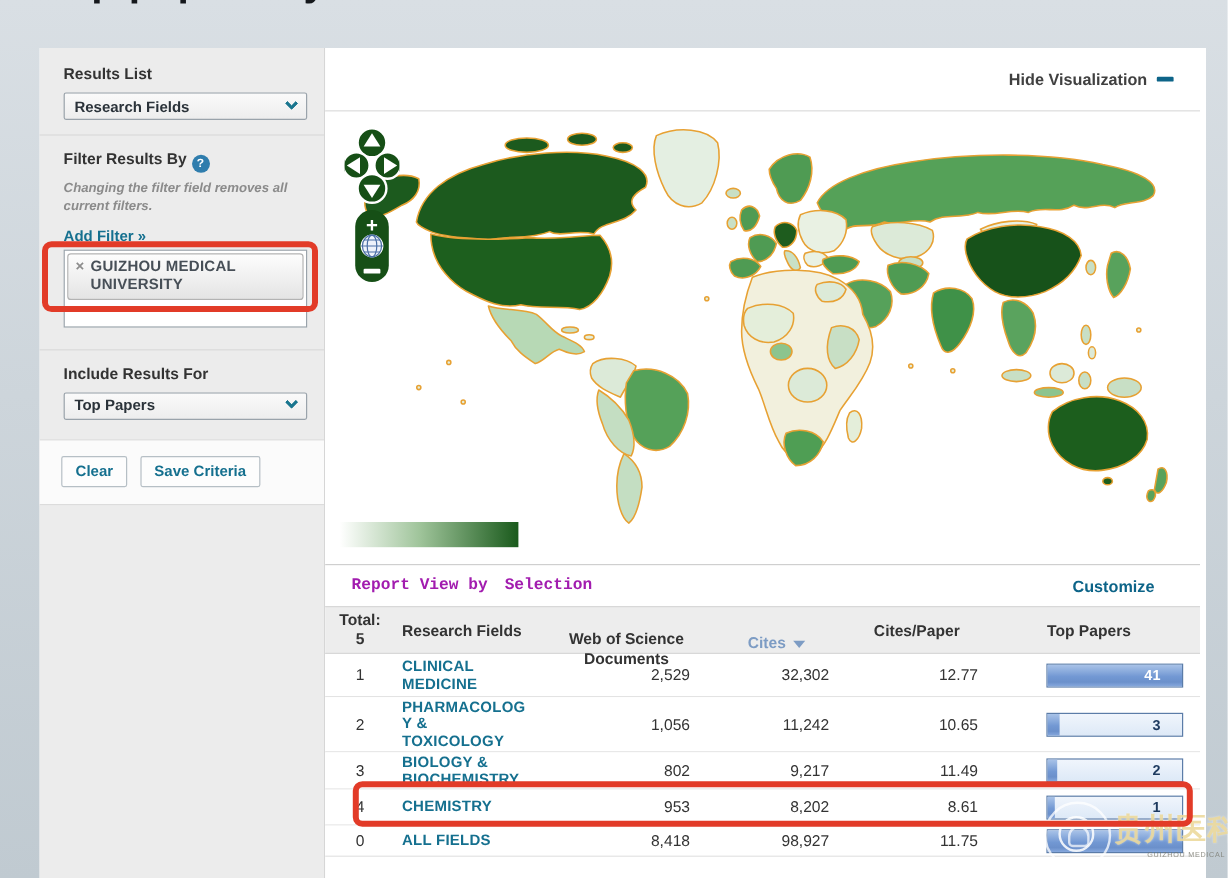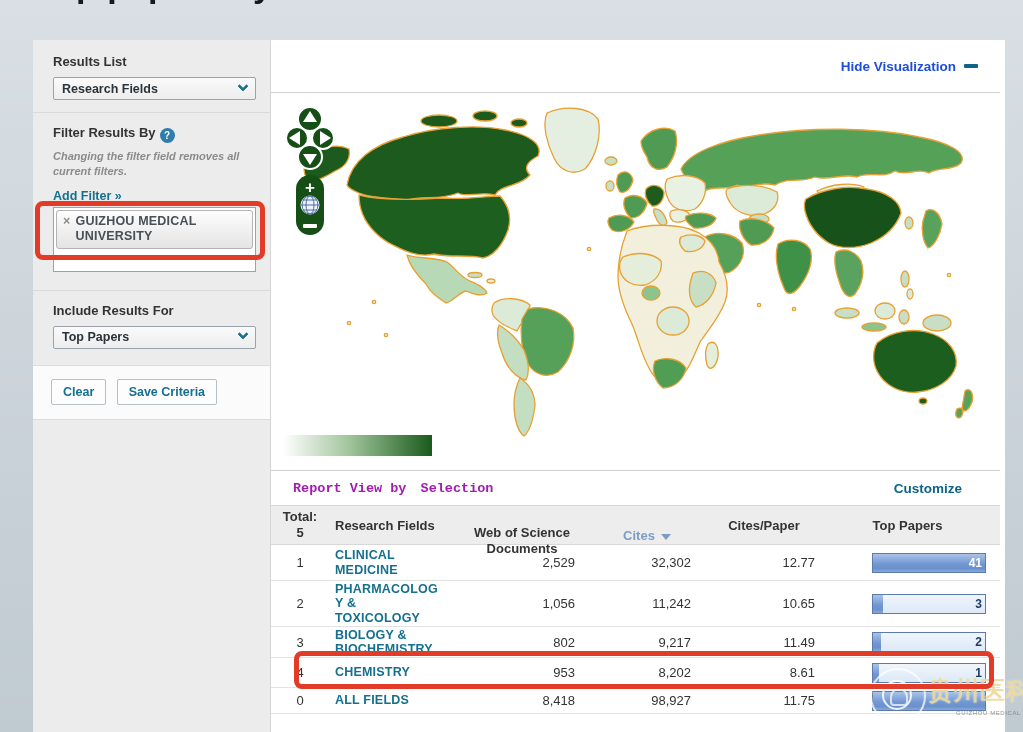--- a/index.html
+++ b/index.html
@@ -34,21 +34,21 @@
   .chip-x { color:#8d8d8d; margin-right:5px; font-weight:bold; }
   .btn-strip { background:#fbfbfb; padding:13px 16px 14px 18px; border-top:1px solid #dcdcdc; border-bottom:1px solid #dcdcdc; }
   .btn { display:inline-block; background:#fdfdfd; border:1px solid #b6bfc5; border-radius:2px; color:#15708f;
     font-weight:bold; font-size:12.5px; padding:5px 11px; margin-right:7px; cursor:pointer; }
 
   
   .main { width:729px; position:relative; background:#fff; }
   .map-header { height:53px; display:flex; align-items:center; padding:0 22px; border-bottom:1px solid #d2d2d2; }
   .map-title { font-size:13.5px; font-weight:bold; color:#2e2e2e; }
   .map-title .t2 { margin-left:6px; }
-  .hide-vis { margin-left:auto; color:#1d4ed8; font-weight:bold; font-size:13.5px; cursor:pointer; display:flex; align-items:center;padding-left:44px; }
+  .hide-vis { margin-left:auto; color:#404040; font-weight:bold; font-size:13.5px; cursor:pointer; display:flex; align-items:center;padding-left:44px; }
   .minus-bar { display:inline-block; width:14px; height:4px; background:#0d6488; margin-left:8px; border-radius:1px; }
 
   .map-area { height:377px; position:relative; background:#fff; }
   .map-svg { position:absolute; left:18px; top:4px; }
   .pan-svg { position:absolute; left:16px; top:12px; cursor:pointer; }
   .legend-bar { position:absolute; left:12px; top:342px; width:149px; height:21px;
     background:linear-gradient(90deg,#ffffff,#9fc49a 45%,#1a5a1c); }
 
   .report-header { height:35px; display:flex; align-items:center; padding:0 38px 0 22px; border-top:1px solid #cfcfcf; }
   .report-title { font-size:13.5px; font-weight:bold; color:#a21caf;font-family:Liberation Mono, monospace; }
@@ -73,21 +73,21 @@
   .cites-sort { color:#7d9cc4; font-weight:bold; cursor:pointer; display:flex; align-items:center;margin-top:21px; }
   .sort-tri { width:0; height:0; border-left:5px solid transparent; border-right:5px solid transparent;
     border-top:6px solid #7d9cc4; margin-left:6px; margin-top:2px; }
   .rank-cell { color:#333; }
   .field-link { color:#15708f; font-weight:bold; font-size:12.5px; line-height:1.15; letter-spacing:.2px;
     cursor:pointer; word-wrap:break-word; overflow-wrap:break-word; display:block; text-decoration:none; }
   .tp-bar { position:relative; width:114px; height:20px; border:1px solid #5b7ca8;
     background:linear-gradient(180deg,#f0f5fc,#dde9f7); }
   .tp-fill { position:absolute; left:0; top:0; bottom:0;
     background:linear-gradient(180deg,#a9c3e8 0%,#7298d3 55%,#6b90cb 80%,#86a8dd 100%); }
-  .tp-label { position:absolute; right:3px; top:2px; font-size:12px; font-weight:bold; color:#1d3a5f; }
+  .tp-label { position:absolute; right:18px; top:2px; font-size:12px; font-weight:bold; color:#1d3a5f; }
   .tp-label.on-fill { color:#fff; }
 
   
   .anno { position:absolute; border:5px solid #e23b28; border-radius:8px; pointer-events:none; z-index:50; }
   .anno1 { left:35px; top:201px; width:230px; height:59px; }
   .anno2 { left:294px; top:651px; width:700px; height:38px; }
 
   
   .watermark { position:absolute; left:864px; top:666px; width:158px; height:64px; z-index:40;
     pointer-events:none; display:flex; align-items:center; }

